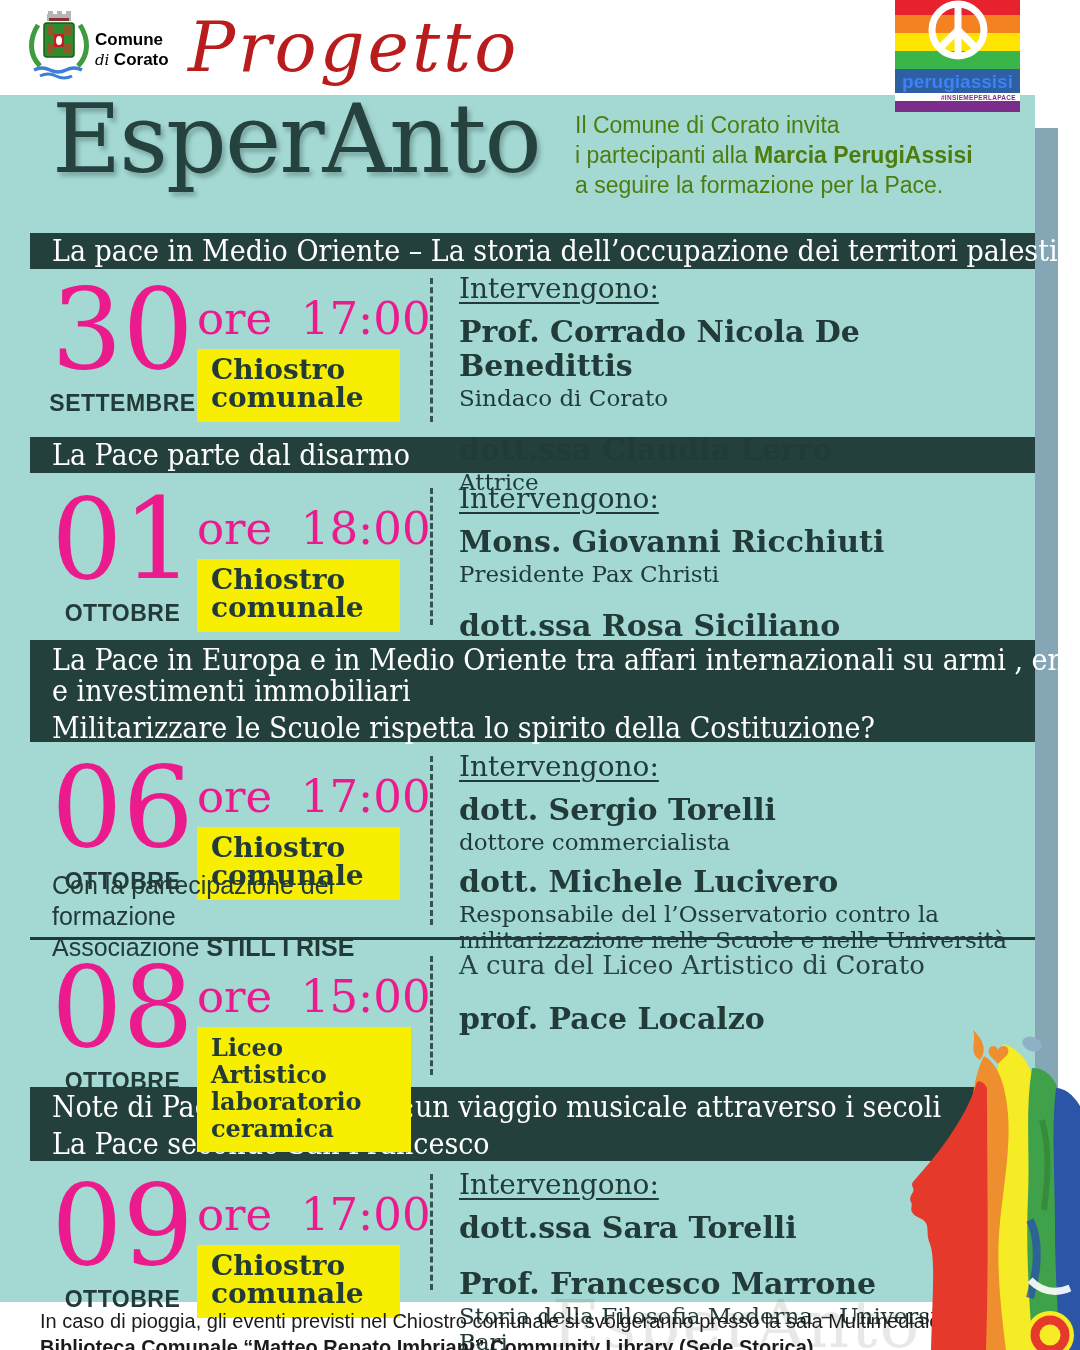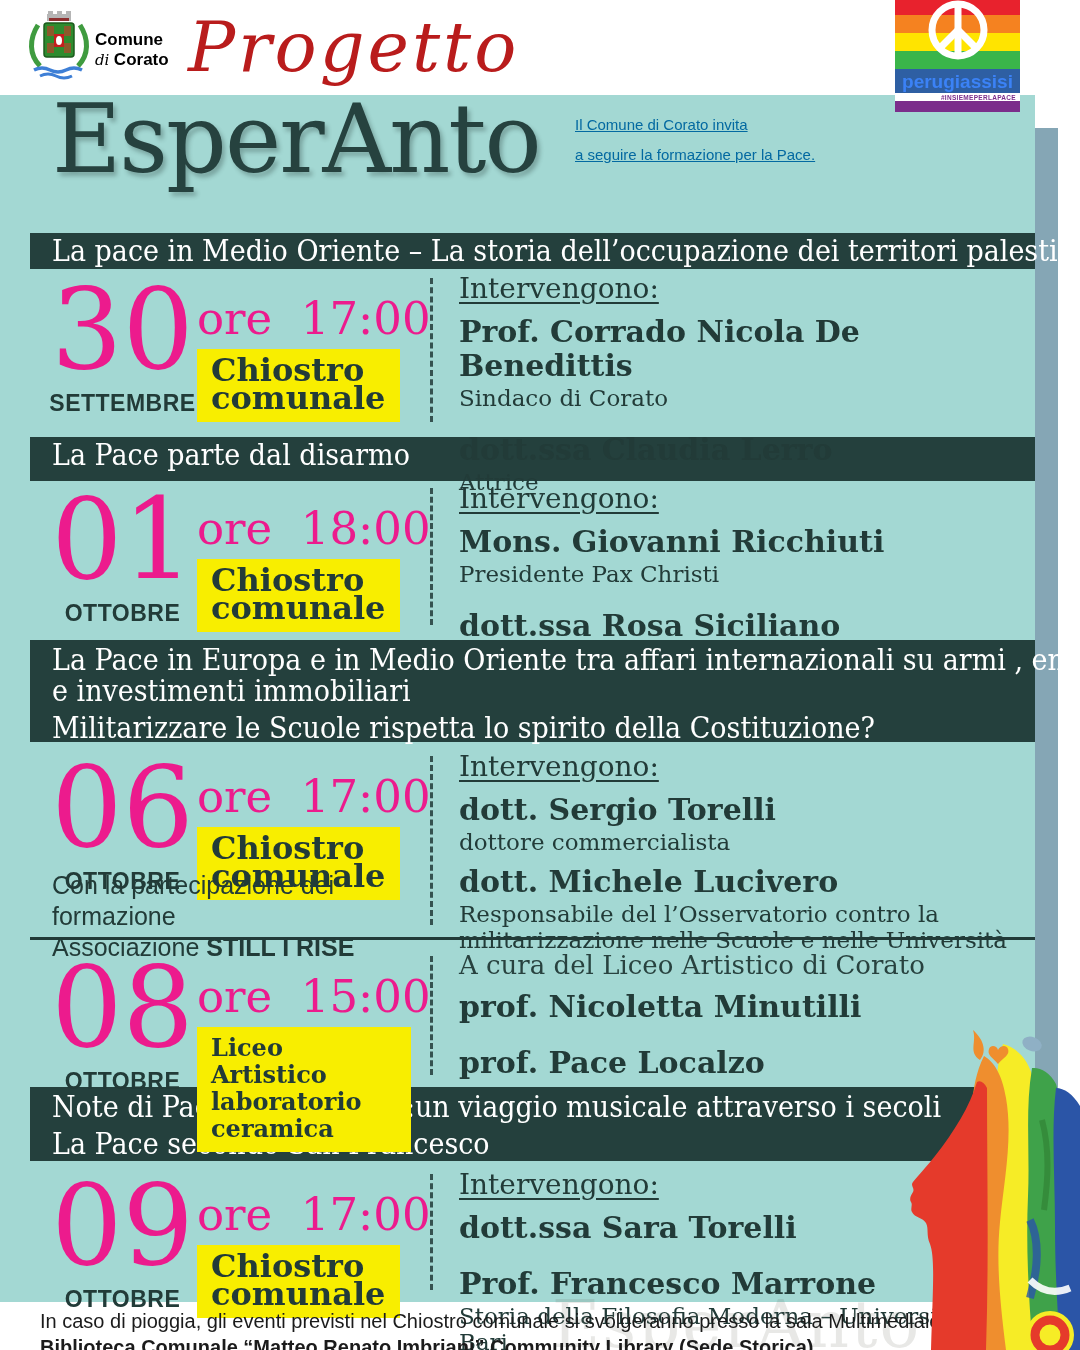--- a/index.html
+++ b/index.html
@@ -19,52 +19,52 @@
   .side-strip{position:absolute;left:1035px;top:128px;width:23px;height:1174px;background:var(--strip);z-index:1;}
 
   
   .coat{position:absolute;left:24px;top:11px;z-index:3;}
   .muni-text{position:absolute;left:95px;top:30px;z-index:3;color:#000000;line-height:20px;}
   .muni-l1{font-weight:bold;font-size:17px;}
   .muni-l2 .di{font-family:"DejaVu Serif",serif;font-style:italic;font-size:15px;font-weight:normal;}
   .muni-l2 .name{font-weight:bold;font-size:17px;}
   .script-title{position:absolute;left:188px;top:6px;z-index:3;font-family:"DejaVu Serif",serif;font-style:italic;font-size:70px;color:#b91c1c;letter-spacing:3px;}
   .main-title{position:absolute;left:52px;top:92px;z-index:2;font-family:"DejaVu Serif",serif;font-size:95px;line-height:1;color:#26423F;letter-spacing:-2px;text-shadow:3px 4px 4px rgba(30,50,48,.30);}
-  .intro{position:absolute;left:575px;top:110px;z-index:2;font-size:15px;line-height:30px;color:#0369a1;font-weight:500;text-decoration:underline;}
+  .intro{position:absolute;left:575px;top:110px;z-index:2;font-size:23px;line-height:30px;color:#4d7c0f;font-weight:500;}
   .intro b{font-weight:800;}
 
   
   .pa-logo{position:absolute;left:895px;top:0;width:125px;height:112px;z-index:5;overflow:hidden;}
   .pa-name{position:absolute;left:0;right:0;top:71px;text-align:center;font-weight:bold;font-size:19px;color:#3b82f6;text-shadow:1px 1px 0 #2E5FA3;z-index:2;}
   .pa-tag{position:absolute;right:4px;top:94px;font-weight:bold;font-size:6.5px;color:#7B2D8B;letter-spacing:.3px;z-index:2;}
 
   
   .banner{position:absolute;left:30px;width:1005px;background:var(--dark);color:#fff;z-index:2;
           font-family:"DejaVu Serif",serif;}
   .banner .bline{transform:scaleX(.93);transform-origin:left center;white-space:nowrap;font-size:29px;line-height:31px;}
   .banner-1{top:233px;height:36px;padding:3px 0 0 22px;}
   .banner-1 .bline{line-height:31px;}
-  .banner-2{top:437px;height:44px;padding:3px 0 0 22px;}
+  .banner-2{top:437px;height:36px;padding:3px 0 0 22px;}
   .banner-3{top:640px;height:102px;padding:5px 0 0 22px;}
   .banner-3 .bline-3{margin-top:6px;}
   .banner-4{top:1087px;height:74px;padding:5px 0 0 22px;}
   .banner-4 .bline-2{margin-top:6px;}
 
   
   .hline{position:absolute;left:30px;top:937px;width:1005px;height:3px;background:#223B38;z-index:2;}
 
   
   .event{position:absolute;left:0;width:1035px;display:flex;z-index:2;color:var(--text);}
   .col-date{flex:none;width:165px;margin-left:40px;text-align:center;}
   .day{font-family:"DejaVu Serif",serif;font-size:112px;line-height:.82;padding-top:14px;color:var(--pink);}
   .month{margin-top:14px;font-weight:bold;font-size:23px;letter-spacing:.5px;color:var(--text);}
   .col-mid{flex:none;width:225px;padding-top:26px;}
   .time{font-family:"DejaVu Serif",serif;font-size:45px;line-height:1;color:var(--pink);white-space:pre;margin-left:-8px;}
   .venue{display:block;width:203px;margin-left:-8px;margin-top:8px;background:var(--yellow);padding:7px 12px 10px 14px;
-         font-family:"DejaVu Serif",serif;font-weight:bold;font-size:32px;line-height:28px;color:var(--text);}
+         font-family:"DejaVu Serif",serif;font-weight:bold;font-size:28px;line-height:28px;color:var(--text);}
   .venue.wide{width:214px;font-size:24px;line-height:27px;}
   .vdivider{flex:none;width:0;border-left:3px dashed rgba(34,59,56,.85);margin:8px 0 10px 0;}
   .col-speakers{flex:1;padding:2px 10px 0 26px;font-family:"DejaVu Serif",serif;}
   .intervene{font-size:28px;text-decoration:underline;text-underline-offset:4px;margin-bottom:6px;}
   .curator{font-size:26px;margin-bottom:10px;opacity:.95;}
   .sp-name{font-weight:bold;font-size:30px;line-height:34px;margin-top:10px;}
   .sp-name.mt-lg{margin-top:22px;}
   .sp-role{font-size:23px;line-height:26px;margin-top:2px;}
   .evt-note{position:absolute;left:52px;top:122px;width:380px;font-family:"Liberation Sans",sans-serif;
             font-size:25px;line-height:31px;color:var(--text);font-weight:500;}
@@ -108,20 +108,21 @@
   <div class="muni-text">
     <div class="muni-l1">Comune</div>
     <div class="muni-l2"><span class="di">di</span> <span class="name">Corato</span></div>
   </div>
 
   <div class="script-title">Progetto</div>
   <div class="main-title">EsperAnto</div>
 
   <div class="intro">
     <div>Il Comune di Corato invita</div>
+    <div><span>i partecipanti alla </span><b>Marcia PerugiAssisi</b></div>
     <div>a seguire la formazione per la Pace.</div>
   </div>
 
   <div class="pa-logo">
     <svg width="125" height="112" viewBox="0 0 125 112">
       <rect x="0" y="0" width="125" height="15" fill="#E8222D"></rect>
       <rect x="0" y="15" width="125" height="18" fill="#F58220"></rect>
       <rect x="0" y="33" width="125" height="18" fill="#FFE400"></rect>
       <rect x="0" y="51" width="125" height="18" fill="#3AB54A"></rect>
       <rect x="0" y="69" width="125" height="24" fill="#2E5FA3"></rect>
@@ -233,21 +234,20 @@
     <div class="col-mid">
       <div class="time">ore  15:00</div>
       <div class="venue wide">
         <div>Liceo Artistico</div>
         <div>laboratorio ceramica</div>
       </div>
     </div>
     <div class="vdivider"></div>
     <div class="col-speakers">
       <div class="curator">A cura del Liceo Artistico di Corato</div>
-      <div class="sp-name">prof. Nicoletta Minutilli</div>
       <div class="sp-name mt-lg">prof. Pace Localzo</div>
     </div>
   </section>
 
   <section class="event" style="top:1166px;height:134px">
     <div class="col-date">
       <div class="day">09</div>
       <div class="month">OTTOBRE</div>
     </div>
     <div class="col-mid">

